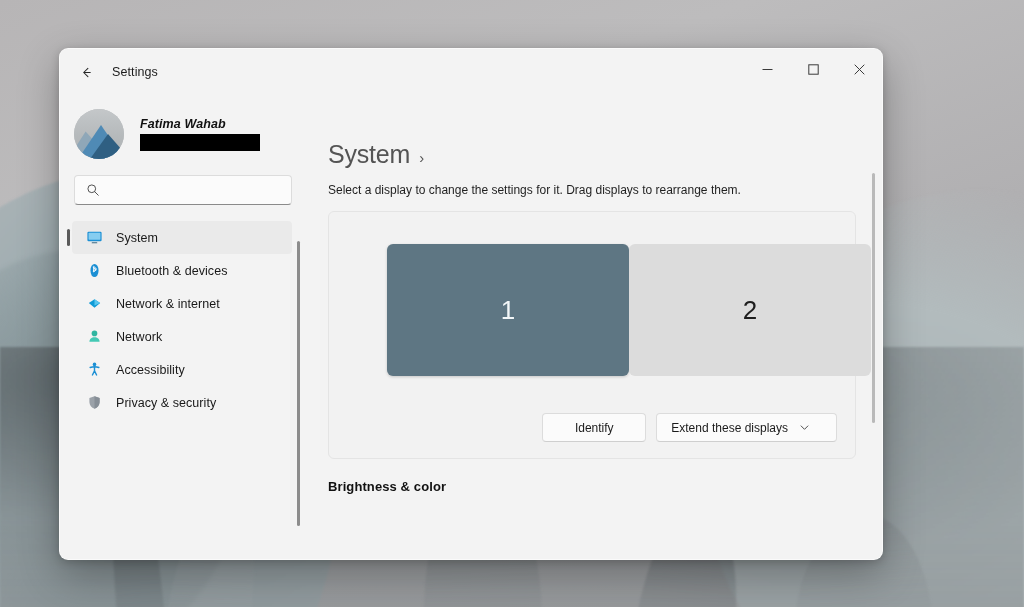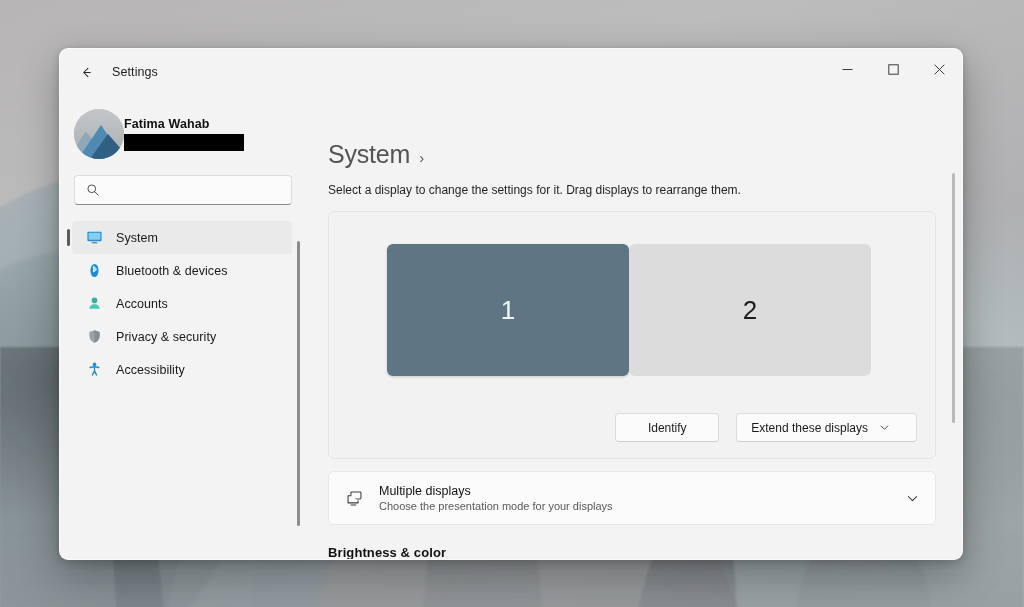--- a/index.html
+++ b/index.html
@@ -65,21 +65,21 @@
                  background: linear-gradient(to bottom, rgba(108,116,120,0.45), rgba(150,157,160,0.08)); }
   .wp-blade.b4 { left: 640px;  width: 100px; height: 165px; border-radius: 50% 50% 0 0 / 90% 80% 0 0; transform: rotate(7deg);
                  background: linear-gradient(to bottom, rgba(86,94,98,0.5), rgba(140,147,150,0.08)); }
   .wp-blade.b5 { left: 790px;  width: 140px; height: 150px; border-radius: 60% 40% 0 0 / 85% 70% 0 0; transform: rotate(-5deg);
                  background: linear-gradient(to bottom, rgba(128,135,138,0.42), rgba(165,171,173,0.06)); }
 
   
   #settings-window {
     position: absolute;
     left: 59px; top: 48px;
-    width: 904px; height: 512px;
+    width: 824px; height: 512px;
     background: #f3f3f3;
     border-radius: 9px;
     box-shadow: 0 14px 40px rgba(0,0,0,0.30), 0 2px 8px rgba(0,0,0,0.18);
     overflow: hidden;
     display: flex;
     flex-direction: column;
     border: 1px solid rgba(255,255,255,0.55);
   }
 
   
@@ -163,21 +163,21 @@
     background: #4f8ab5;
     clip-path: polygon(0% 100%, 50% 0%, 100% 100%);
   }
   .avatar .mtn-front {
     position: absolute;
     left: 16px; bottom: 0;
     width: 40px; height: 26px;
     background: #2f5f82;
     clip-path: polygon(0% 100%, 45% 4%, 100% 100%);
   }
-  .profile-text { margin-left: 0; }
+  .profile-text { margin-left: 16px; font-style: italic; }
   .profile-name {
     font-size: 12.5px;
     font-weight: bold;
     color: #111;
     letter-spacing: .1px;
   }
   .profile-email-redacted {
     margin-top: 3px;
     width: 120px; height: 17px;
     background: #000;
@@ -321,21 +321,21 @@
     box-shadow: 0 1px 3px rgba(0,0,0,0.18);
   }
   .monitor.unselected {
     background: #dcdcdc;
     color: #1d1d1d;
   }
   .arrange-actions {
     position: absolute;
     right: 18px; bottom: 16px;
     display: flex;
-    gap: 17px;
+    gap: 10px;
   }
   .btn {
     height: 29px;
     background: #fbfbfb;
     border: 1px solid #dcdcdc;
     border-bottom-color: #cfcfcf;
     border-radius: 4px;
     font-size: 12px;
     color: #1b1b1b;
     display: flex;
@@ -480,53 +480,62 @@
             <div class="nav-item">
               <span class="nav-ico">
                 <svg width="17" height="17" viewBox="0 0 18 18">
                   <ellipse cx="9" cy="9" rx="4.3" ry="7" fill="#1b8fd4"></ellipse>
                   <path d="M7.2 5.6L11 8.2 8.1 10.6 8.1 4.6 11 7.1 7.3 9.8" stroke="#fff" stroke-width="0.95" fill="none" stroke-linejoin="round"></path>
                 </svg>
               </span>
               <span class="nav-label">Bluetooth &amp; devices</span>
             </div>
 
+            <div class="nav-item">
+              <span class="nav-ico">
+                <svg width="17" height="17" viewBox="0 0 18 18">
+                  <path d="M9 4.5L15 8.5 9 13.5 3 8.5z" fill="#0f9ad6"></path>
+                  <path d="M9 4.5L15 8.5 9 11z" fill="#57c6ef"></path>
+                </svg>
+              </span>
+              <span class="nav-label">Network &amp; internet</span>
+            </div>
 
 
 
             <div class="nav-item">
               <span class="nav-ico">
                 <svg width="17" height="17" viewBox="0 0 18 18">
                   <circle cx="9" cy="5.7" r="3" fill="#2fb5a0"></circle>
                   <path d="M3.6 14.6c0-3 2.4-4.8 5.4-4.8s5.4 1.8 5.4 4.8z" fill="#43c9b4"></path>
                 </svg>
               </span>
-              <span class="nav-label">Accounts</span>
-            </div>
-
-
+              <span class="nav-label">Network</span>
+            </div>
+
+
+
+            <div class="nav-item">
+              <span class="nav-ico">
+                <svg width="17" height="17" viewBox="0 0 18 18">
+                  <circle cx="9" cy="3.6" r="1.9" fill="#1b8fd4"></circle>
+                  <path d="M9 6c-2 0-3.6.5-4.6.9M9 6c2 0 3.6.5 4.6.9M9 6v4.4M9 10.4l-2.2 4.4M9 10.4l2.2 4.4" stroke="#1b8fd4" stroke-width="1.5" stroke-linecap="round" fill="none"></path>
+                </svg>
+              </span>
+              <span class="nav-label">Accessibility</span>
+            </div>
 
             <div class="nav-item">
               <span class="nav-ico">
                 <svg width="17" height="17" viewBox="0 0 18 18">
                   <path d="M9 2.3l5.4 2v4.1c0 3.3-2.3 6.1-5.4 7.2-3.1-1.1-5.4-3.9-5.4-7.2V4.3z" fill="#9aa1a8"></path>
                   <path d="M9 2.3l5.4 2v4.1c0 3.3-2.3 6.1-5.4 7.2z" fill="#868e96"></path>
                 </svg>
               </span>
               <span class="nav-label">Privacy &amp; security</span>
-            </div>
-
-            <div class="nav-item">
-              <span class="nav-ico">
-                <svg width="17" height="17" viewBox="0 0 18 18">
-                  <circle cx="9" cy="3.6" r="1.9" fill="#1b8fd4"></circle>
-                  <path d="M9 6c-2 0-3.6.5-4.6.9M9 6c2 0 3.6.5 4.6.9M9 6v4.4M9 10.4l-2.2 4.4M9 10.4l2.2 4.4" stroke="#1b8fd4" stroke-width="1.5" stroke-linecap="round" fill="none"></path>
-                </svg>
-              </span>
-              <span class="nav-label">Accessibility</span>
             </div>
 
           </div>
 
           <div class="sidebar-scrollbar">
             <div class="thumb"></div>
           </div>
         </div>
       </div>
 
@@ -558,38 +567,20 @@
                 <span>Extend these displays</span>
                 <span class="chev">
                   <svg width="11" height="11" viewBox="0 0 12 12" fill="none">
                     <path d="M2.3 4.3L6 8l3.7-3.7" stroke="#4a4a4a" stroke-width="1.05" stroke-linecap="round" stroke-linejoin="round"></path>
                   </svg>
                 </span>
               </div>
             </div>
           </div>
 
-          <div class="expander">
-            <span class="exp-ico">
-              <svg width="19" height="19" viewBox="0 0 20 20" fill="none">
-                <rect x="6.2" y="3.2" width="10.6" height="7.4" rx="1" stroke="#3c3c3c" stroke-width="1.1"></rect>
-                <path d="M6.2 7.2H3.2v7.4h10.6v-2.6" stroke="#3c3c3c" stroke-width="1.1" stroke-linejoin="round" fill="#fbfbfb"></path>
-                <path d="M6.4 16.8h5" stroke="#3c3c3c" stroke-width="1.1" stroke-linecap="round"></path>
-              </svg>
-            </span>
-            <div class="exp-text">
-              <div class="exp-title">Multiple displays</div>
-              <div class="exp-sub">Choose the presentation mode for your displays</div>
-            </div>
-            <span class="exp-chev">
-              <svg width="13" height="13" viewBox="0 0 14 14" fill="none">
-                <path d="M2.6 5L7 9.4 11.4 5" stroke="#3c3c3c" stroke-width="1.1" stroke-linecap="round" stroke-linejoin="round"></path>
-              </svg>
-            </span>
-          </div>
 
           <div class="section-head">Brightness &amp; color</div>
 
         </div>
 
         <div class="content-scrollbar">
           <div class="thumb"></div>
         </div>
       </div>
 

